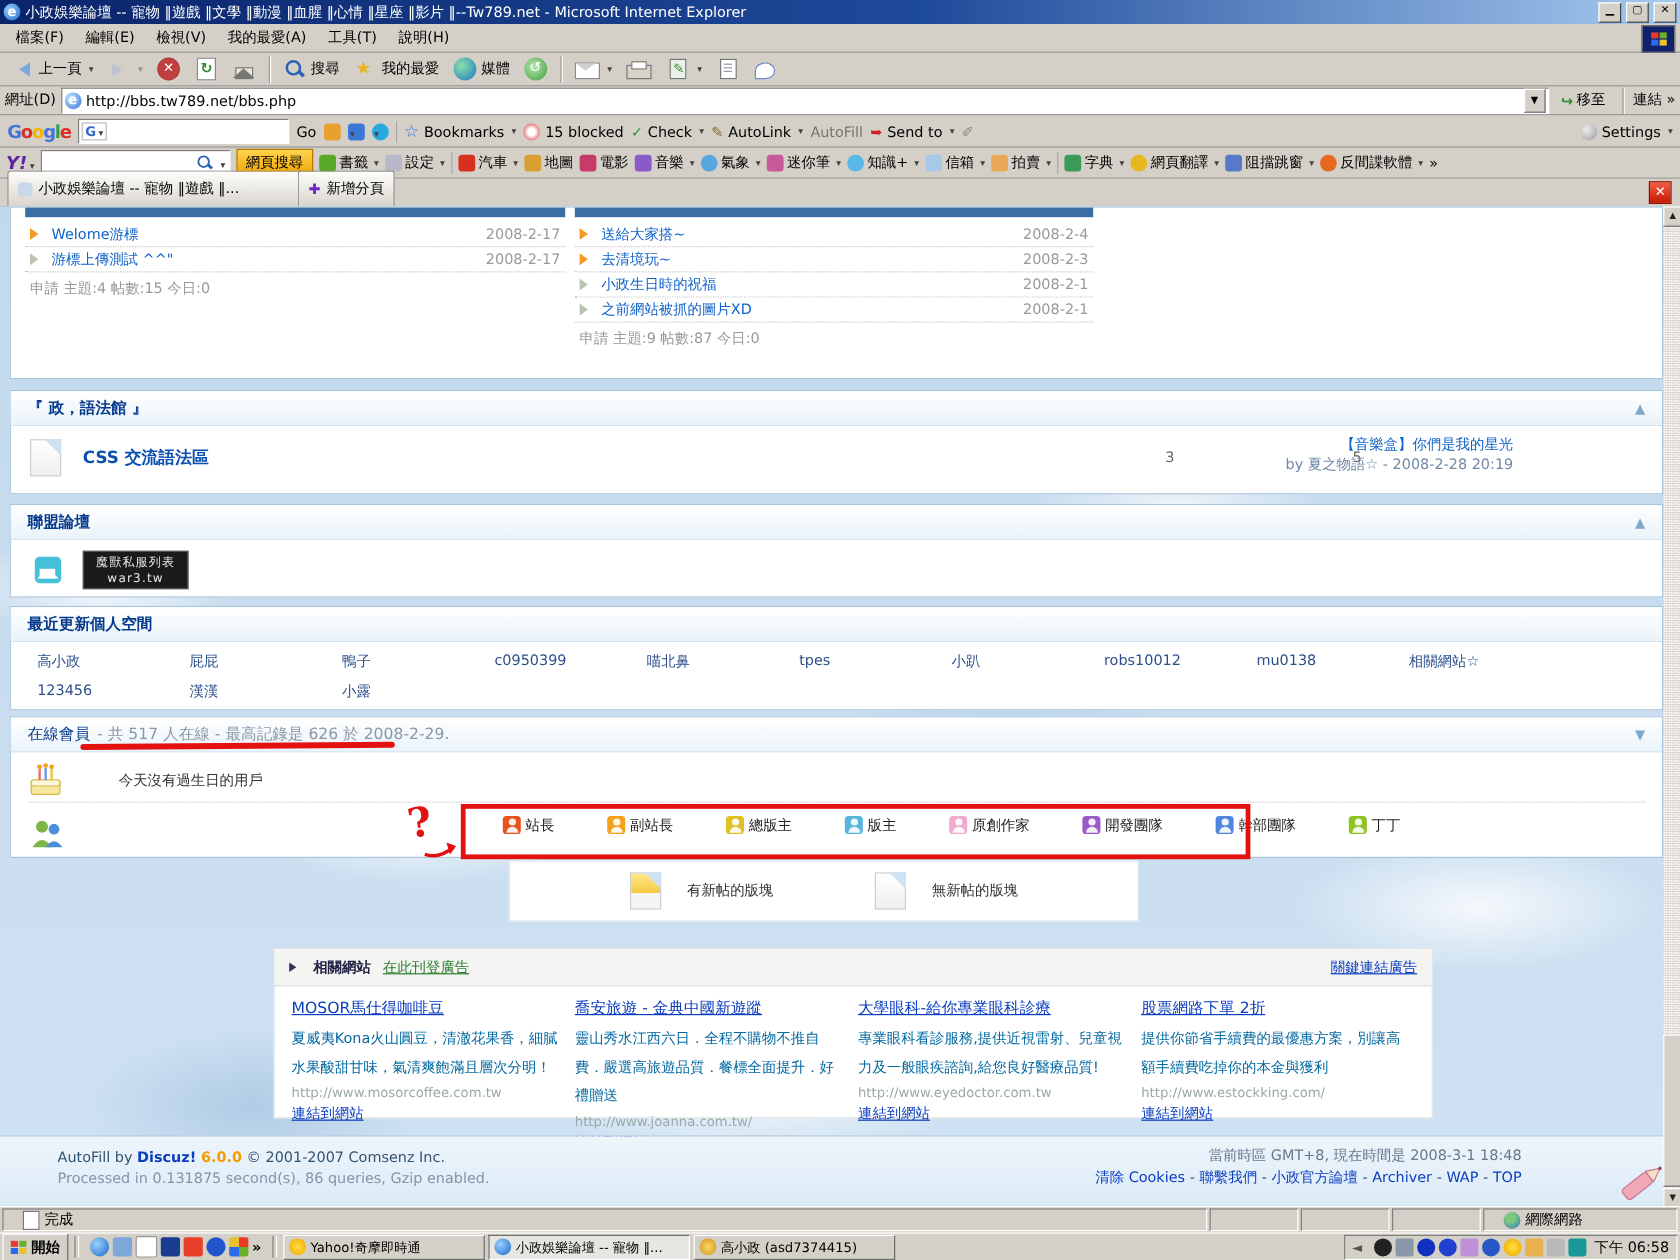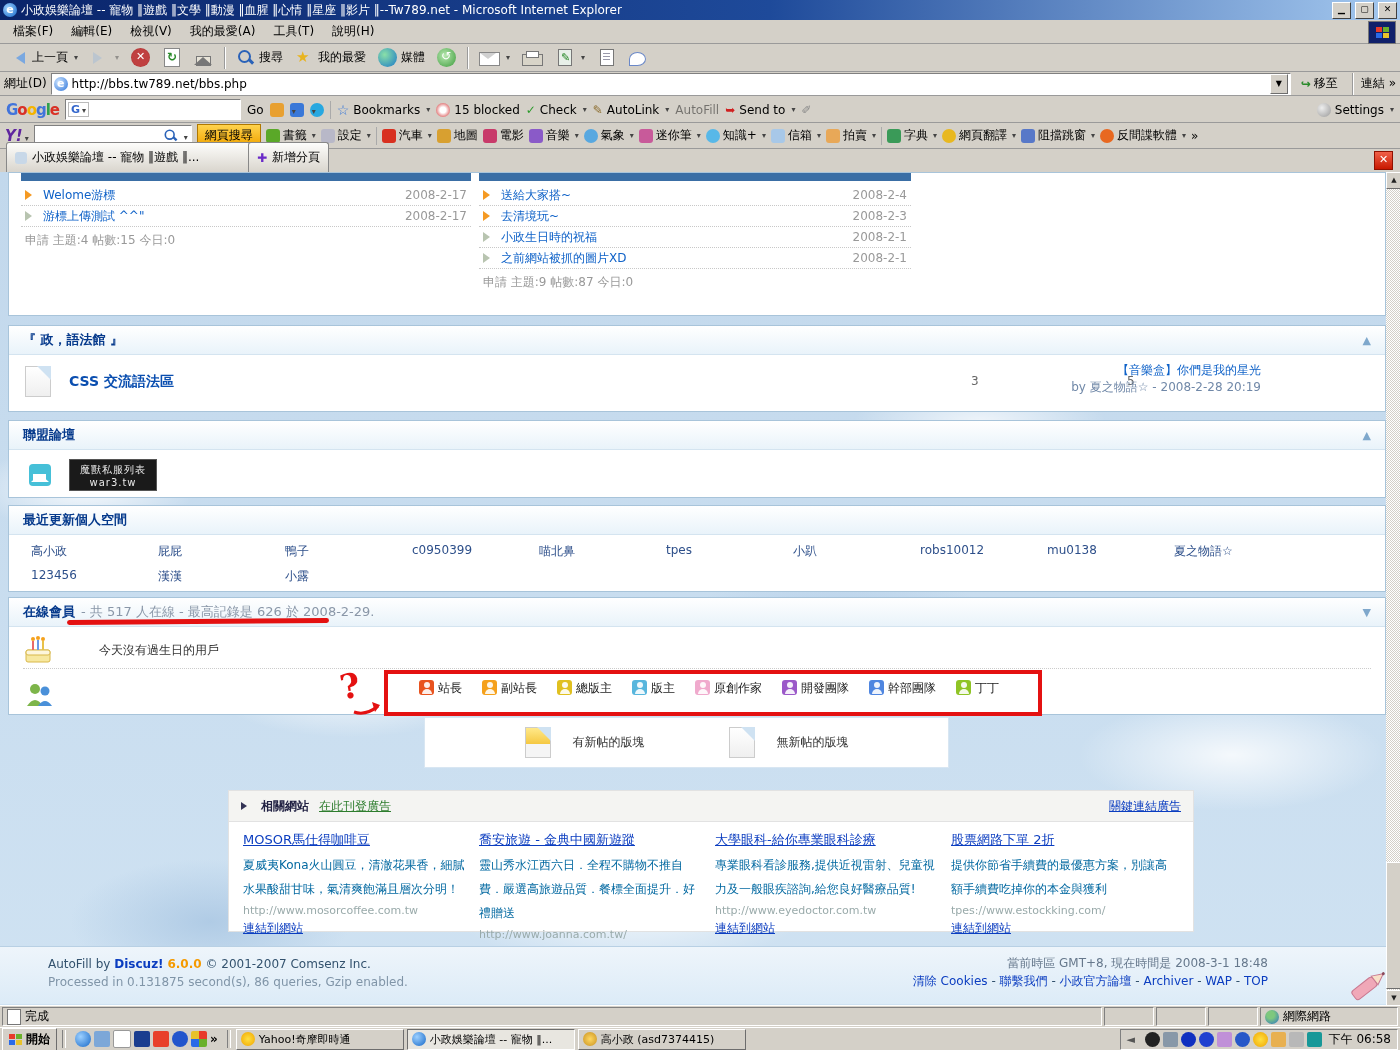--- a/index.html
+++ b/index.html
@@ -108,21 +108,21 @@
   .homeicon{width:22px;height:22px;background:#46c0d8;border-radius:4px;position:relative;flex:none}
   .homeicon::before{content:"";position:absolute;left:4px;top:10px;width:13px;height:8px;background:#fff}
   .homeicon::after{content:"";position:absolute;left:2px;top:1px;border:9px solid transparent;border-bottom:8px solid #fff}
   .banner{width:88px;height:32px;background:#1a1a1a;border:1px solid #555;color:#e8e8e8;text-align:center;
     font-size:10px;line-height:13px;padding-top:3px;box-sizing:border-box;letter-spacing:1px}
   .names-grid{display:grid;grid-template-columns:repeat(10,127px);padding:8px 22px 4px;row-gap:8px}
   .uname{color:#2d4f8a;text-decoration:none}
   .picon{width:15px;height:15px;border-radius:3px;position:relative;flex:none;display:inline-block;vertical-align:-3px;margin-right:4px}
   .picon::before{content:"";position:absolute;left:4.5px;top:2px;width:6px;height:6px;border-radius:50%;background:rgba(255,255,255,.9)}
   .picon::after{content:"";position:absolute;left:2.5px;top:8.5px;width:10px;height:5px;border-radius:5px 5px 0 0;background:rgba(255,255,255,.9)}
-  .legend-row{display:flex;align-items:center;gap:20px;position:absolute;left:410px;top:82px}
+  .legend-row{display:flex;align-items:center;gap:44px;position:absolute;left:410px;top:82px}
   .legend-item{white-space:nowrap;color:#222}
   .ann{position:absolute;z-index:30}
   .redline{height:5px;background:#e41111;border-radius:3px;transform:rotate(-.4deg)}
   .redbox{border:4px solid #e41111}
   .redq{color:#e41111;font-size:34px;font-weight:bold;transform:rotate(-10deg);font-family:"DejaVu Serif",serif}
   .adsh{height:30px;background:#f4f4f2;border-bottom:1px solid #e2e2e2;display:flex;align-items:center;padding:0 12px;gap:10px}
   .adarrow{width:0;height:0;border:4px solid transparent;border-left:6px solid #335;flex:none}
   .green-link{color:#2e7d2e;text-decoration:underline}
   .blue-link{color:#0b3dc0;text-decoration:underline}
   .adcol{position:absolute;top:40px;width:222px}
@@ -139,21 +139,21 @@
   .ft-r2{position:absolute;right:118px;top:26px;color:#33526e}
   .ft-r2 a{color:#0b3dc0;text-decoration:none}
   .ft-r2 span+span::before{content:" - ";color:#33526e}
   .pencil{position:absolute;left:1344px;top:796px;width:48px;height:34px}
   
   .vscroll{position:absolute;right:0;top:0;width:14px;height:833px;background:repeating-conic-gradient(#fff 0 25%,#d4d0c8 0 50%) 0 0/2px 2px}
   .sbtn{position:absolute;left:0;width:14px;height:15px;background:#d4d0c8;text-align:center;font-size:7px;line-height:14px;color:#222}
   .sthumb{position:absolute;left:0;width:14px;background:#d4d0c8}
   
   .statusbar{position:absolute;left:0;top:1005px;width:100%;height:22px;background:#d4d0c8;display:flex;align-items:center;gap:2px;padding:1px 2px;box-sizing:border-box;border-top:1px solid #fff}
-  .spane{height:17px;display:flex;align-items:center;gap:4px;padding:0 4px}
+  .spane{height:17px;display:flex;align-items:center;gap:4px;padding:0 16px}
   .globe{width:14px;height:14px;border-radius:50%;background:radial-gradient(circle at 40% 35%,#7ec87e 30%,#2a72c8);flex:none}
   .docpage{width:12px;height:14px;background:#fff;border:1px solid #777;position:relative;flex:none}
   
   .taskbar{position:absolute;left:0;top:1027px;width:100%;height:23px;background:#d4d0c8;border-top:1px solid #fff;display:flex;align-items:center;gap:3px;padding:1px 2px;box-sizing:border-box}
   .startbtn{display:flex;align-items:center;gap:4px;padding:1px 6px;font-weight:bold;height:19px}
   .ql{display:flex;align-items:center;gap:3px;padding:0 4px}
   .qlicon{width:16px;height:16px;border-radius:2px;flex:none}
   .taskbtn{display:flex;align-items:center;gap:4px;width:158px;height:19px;padding:0 4px;overflow:hidden;white-space:nowrap;font-size:11px}
   .taskbtn.active{background:#e8e6e0;border-color:#6d6d6d #ffffff #ffffff #6d6d6d}
   .ticon{width:14px;height:14px;border-radius:2px;flex:none}
@@ -462,30 +462,30 @@
       <div class="names-grid">
         <a class="uname">高小政</a>
         <a class="uname">屁屁</a>
         <a class="uname">鴨子</a>
         <a class="uname">c0950399</a>
         <a class="uname">喵北鼻</a>
         <a class="uname">tpes</a>
         <a class="uname">小趴</a>
         <a class="uname">robs10012</a>
         <a class="uname">mu0138</a>
-        <a class="uname">夏之物語☆</a>
+        <a class="uname">相關網站☆</a>
         <a class="uname">123456</a>
         <a class="uname">漢漢</a>
         <a class="uname">小露</a>
       </div>
     </div>
 
     <div class="box" style="left:8px;top:425px;width:1378px;height:118px">
       <div class="box-h" style="font-weight:normal">
-        <span style="font-weight:bold">在線會員</span>
+        <span style="font-weight:normal">在線會員</span>
         <span style="color:#8a97a8;margin-left:6px">- 共 517 人在線 - 最高記錄是 626 於 2008-2-29.</span>
         <span class="chev">▼</span>
       </div>
       <div style="position:absolute;left:14px;top:34px;display:flex;align-items:center;gap:46px;height:36px">
         <svg width="30" height="30">
           <rect x="3" y="15" width="24" height="12" rx="2" fill="#f7e8a0" stroke="#d8b84a"></rect>
           <rect x="3" y="15" width="24" height="5" rx="2" fill="#fdf6dc" stroke="#d8b84a"></rect>
           <rect x="9" y="6" width="2" height="9" fill="#e86a6a"></rect>
             <rect x="14" y="5" width="2" height="10" fill="#6a9ae8"></rect>
             <rect x="19" y="6" width="2" height="9" fill="#e8c24a"></rect>
@@ -553,21 +553,21 @@
       </div>
       <div class="adcol" style="left:486px">
         <a class="adtitle">大學眼科-給你專業眼科診療</a>
         <div class="addesc">專業眼科看診服務,提供近視雷射、兒童視力及一般眼疾諮詢,給您良好醫療品質!</div>
         <div class="adurl">http://www.eyedoctor.com.tw</div>
         <a class="blue-link">連結到網站</a>
       </div>
       <div class="adcol" style="left:722px">
         <a class="adtitle">股票網路下單 2折</a>
         <div class="addesc">提供你節省手續費的最優惠方案，別讓高額手續費吃掉你的本金與獲利</div>
-        <div class="adurl">tpes://www.estockking.com/</div>
+        <div class="adurl">http://www.estockking.com/</div>
         <a class="blue-link">連結到網站</a>
       </div>
     </div>
 
     <div class="footerbar">
       <span class="dz-logo"><span class="dz-bulb"></span><span class="dz-dot"></span></span>
       <div class="ft-l1">
         <span>AutoFill by</span>
         <b style="color:#0b3dc0"> <span>Discuz!</span></b>
         <b style="color:#f59a00"> <span>6.0.0</span></b>

